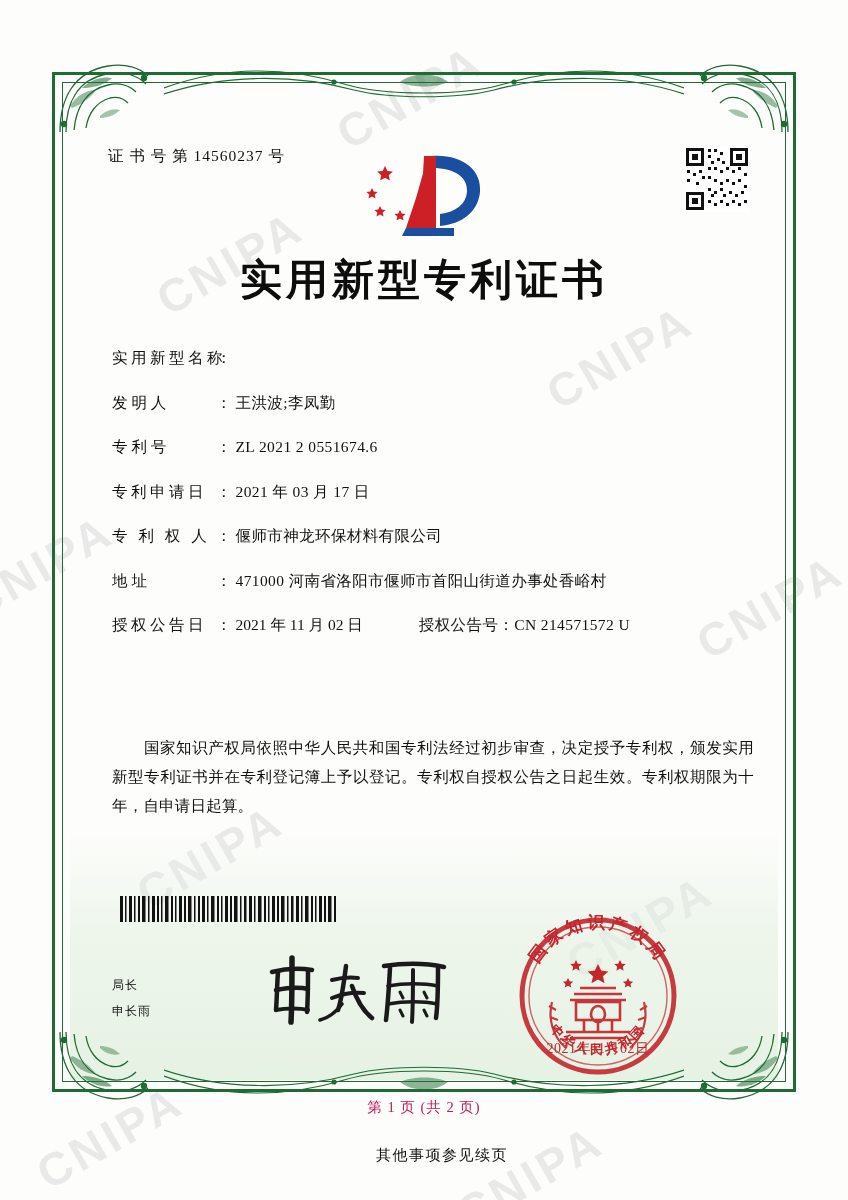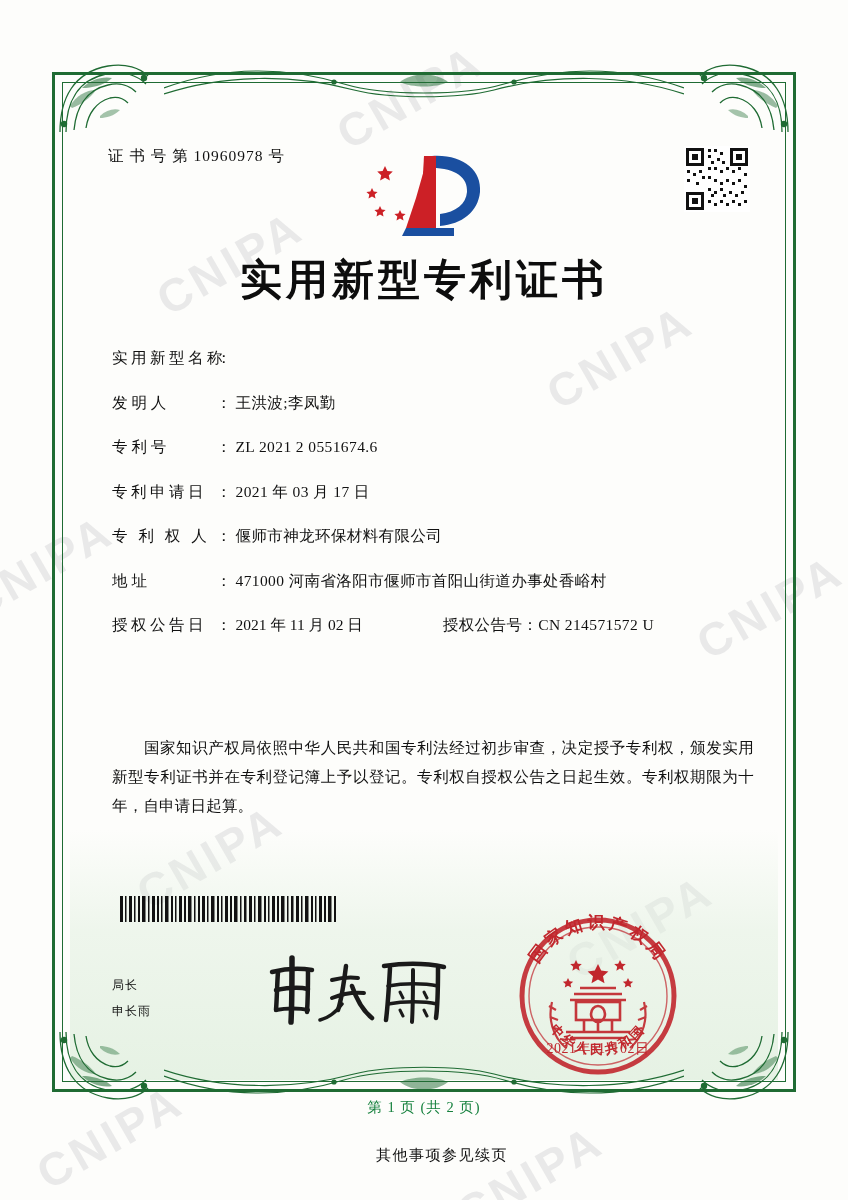--- a/index.html
+++ b/index.html
@@ -135,21 +135,21 @@
   .field-label {
     width: 104px;
     flex: 0 0 104px;
     letter-spacing: 0px;
     white-space: nowrap;
   }
   .field-label.sp3 { letter-spacing: 3.5px; }
   .field-sep { flex: 0 0 auto; padding-right: 4px; }
   .field-value { flex: 1 1 auto; letter-spacing: .4px; }
   .field-value.mono { font-family: "Liberation Serif", serif; }
-  .field-row.split .second-label { margin-left: 80px; white-space: nowrap; letter-spacing: .4px;}
+  .field-row.split .second-label { margin-left: 56px; white-space: nowrap; letter-spacing: .4px;}
 
   
   #paras {
     position: absolute;
     left: 112px; top: 697px;
     width: 642px;
     font-size: 15.5px;
     color: #111;
     line-height: 29px;
     margin-top: 36px;
@@ -203,21 +203,21 @@
     letter-spacing: .5px;
     font-family: "Liberation Serif", serif;
   }
 
   
   #page-num {
     position: absolute;
     left: 0; right: 0; top: 1098px;
     text-align: center;
     font-size: 14.5px;
-    color: #15803d;
+    color: #be185d;
     letter-spacing: 1px;
   }
   #note {
     position: absolute;
     left: 0; right: 0; top: 1146px;
     text-align: center;
     font-size: 15px;
     color: #111;
     letter-spacing: 1.5px;
     padding-left: 36px;
@@ -308,21 +308,21 @@
   <div class="edge-bottom">
     <svg viewBox="0 0 520 40" fill="none" stroke="currentColor" stroke-width="1.2">
       <path d="M0 30 C60 8 120 8 180 26 C220 38 300 38 340 26 C400 8 460 8 520 30"></path>
       <path d="M0 36 C60 16 130 16 190 32 C225 41 295 41 330 32 C390 16 460 16 520 36"></path>
       <path d="M236 24 C248 14 272 14 284 24 C272 30 248 30 236 24 Z" fill="currentColor" stroke="none" opacity=".5"></path>
       <circle cx="170" cy="24" r="2.6" fill="currentColor" stroke="none"></circle>
       <circle cx="350" cy="24" r="2.6" fill="currentColor" stroke="none"></circle>
     </svg>
   </div>
 
-  <div id="cert-no">证 书 号 第 10960978 号</div>
+  <div id="cert-no">证 书 号 第 14560237 号</div>
 
   <div id="qr">
     <svg viewBox="0 0 66 66" width="66" height="66">
       <rect width="66" height="66" fill="#ffffff"></rect>
       <g fill="#111111">
         <rect x="2" y="2" width="18" height="18"></rect>
           <rect x="5" y="5" width="12" height="12" fill="#fff"></rect>
           <rect x="8" y="8" width="6" height="6"></rect>
         <rect x="46" y="2" width="18" height="18"></rect>
           <rect x="49" y="5" width="12" height="12" fill="#fff"></rect>

